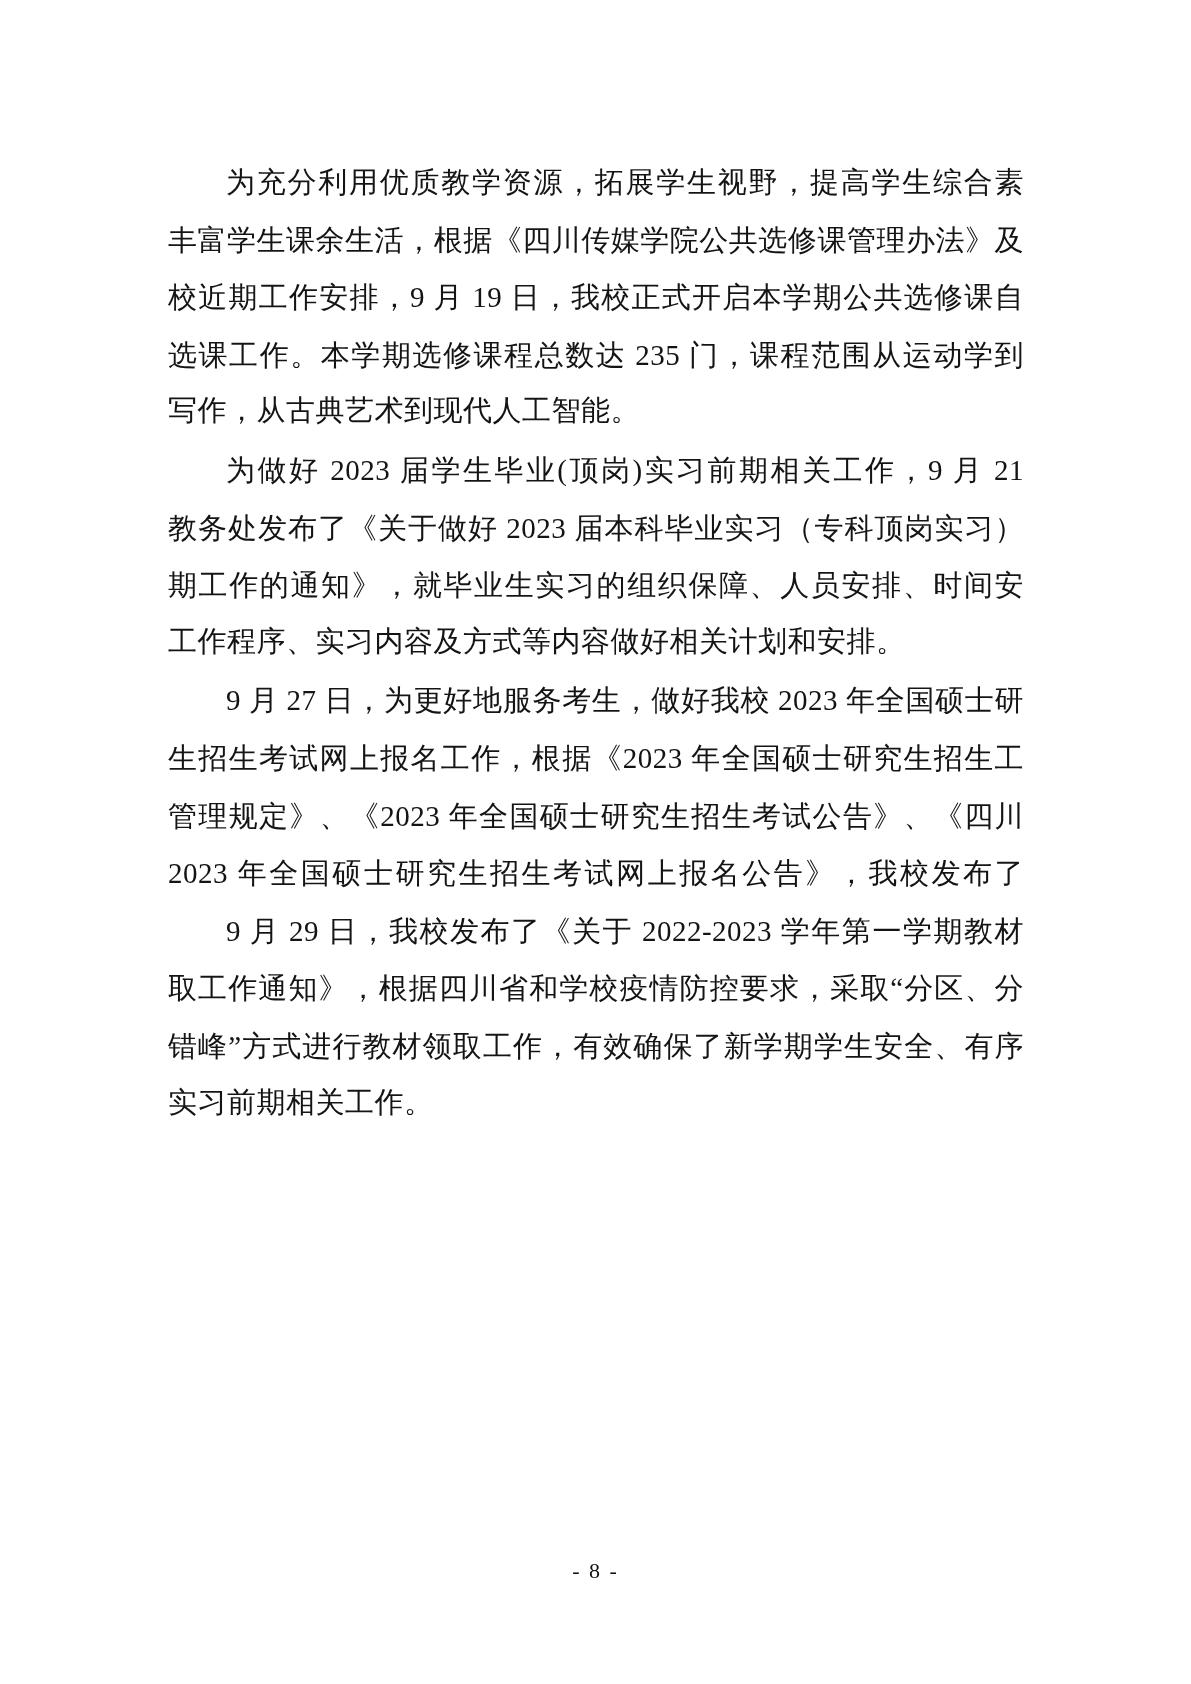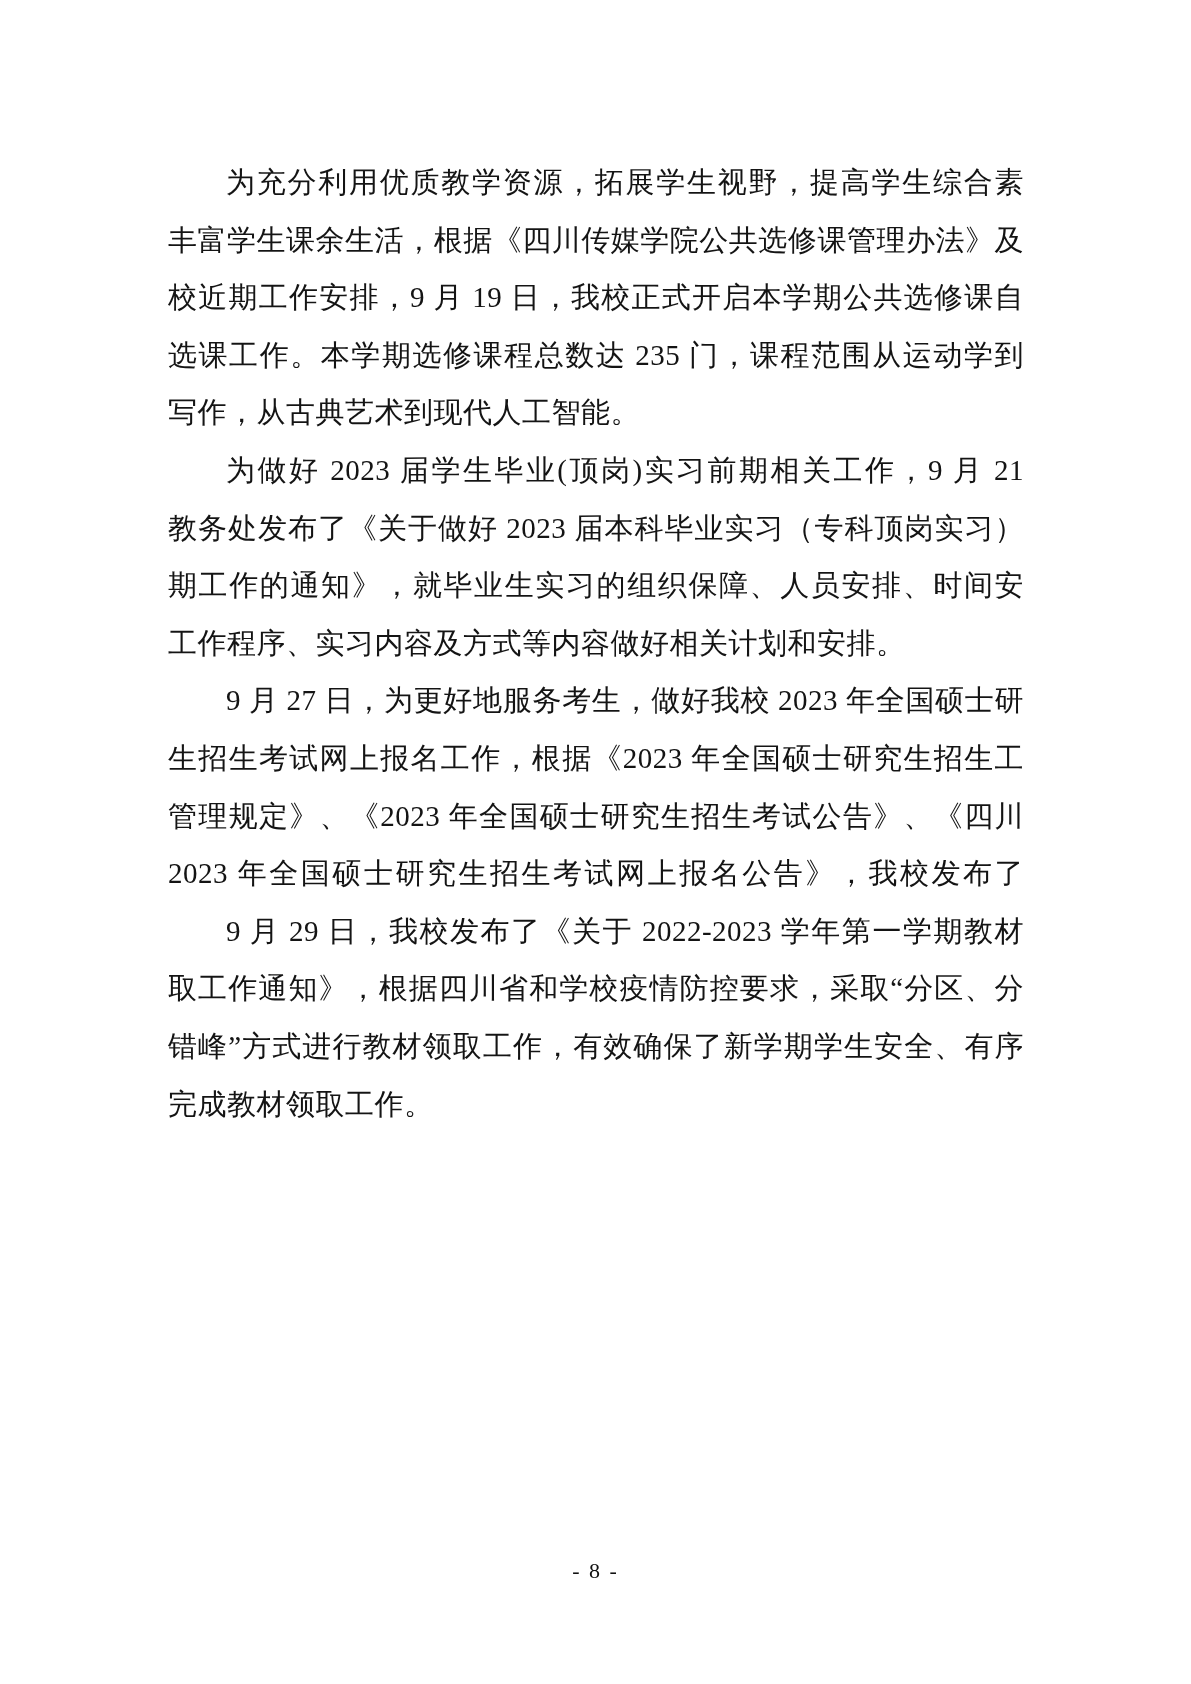--- a/index.html
+++ b/index.html
@@ -34,20 +34,21 @@
     text-align: justify;
     text-align-last: justify;
     overflow: hidden;
   }
   .line.first {
     text-indent: 2em;
   }
   .line.last {
     text-align: right;
     text-align-last: left;
+    font-family: Liberation Mono, monospace;
   }
   .footer {
     position: absolute;
     left: 0;
     top: 1558px;
     width: 100%;
     text-align: center;
   }
   .page-number {
     font-size: 22px;
@@ -76,19 +77,19 @@
       <div class="para">
         <div class="line first">9 月 27 日，为更好地服务考生，做好我校 2023 年全国硕士研究</div>
         <div class="line">生招生考试网上报名工作，根据《2023 年全国硕士研究生招生工作</div>
         <div class="line">管理规定》、《2023 年全国硕士研究生招生考试公告》、《四川省</div>
         <div class="line">2023 年全国硕士研究生招生考试网上报名公告》，我校发布了《2023</div>
       </div>
       <div class="para">
         <div class="line first">9 月 29 日，我校发布了《关于 2022-2023 学年第一学期教材领</div>
         <div class="line">取工作通知》，根据四川省和学校疫情防控要求，采取“分区、分时、</div>
         <div class="line">错峰”方式进行教材领取工作，有效确保了新学期学生安全、有序地</div>
-        <div class="line last">完成教材领取工作。</div>
+        <div class="line last">实习前期相关工作。</div>
       </div>
     </div>
   <div class="footer">
     <span class="page-number">- 8 -</span>
   </div>
 </div>
 
 </body></html>

